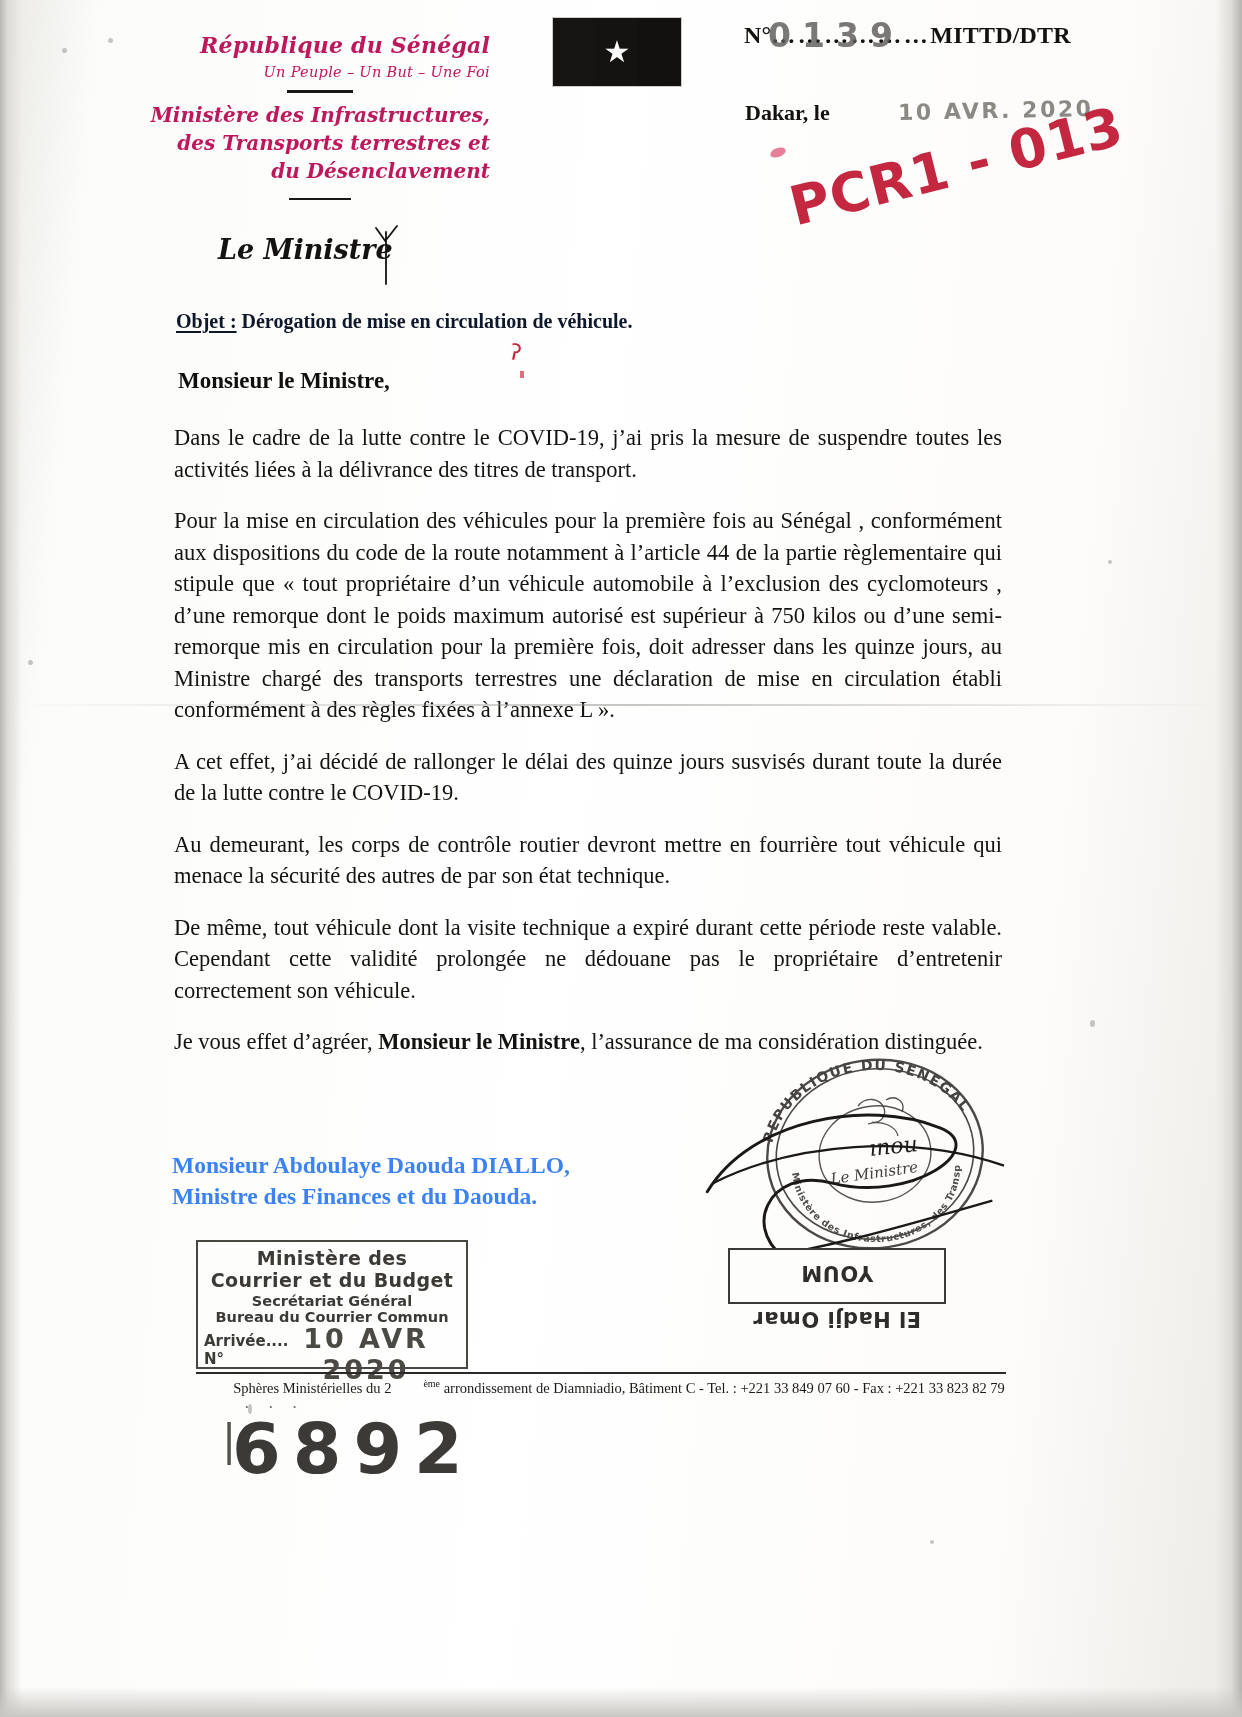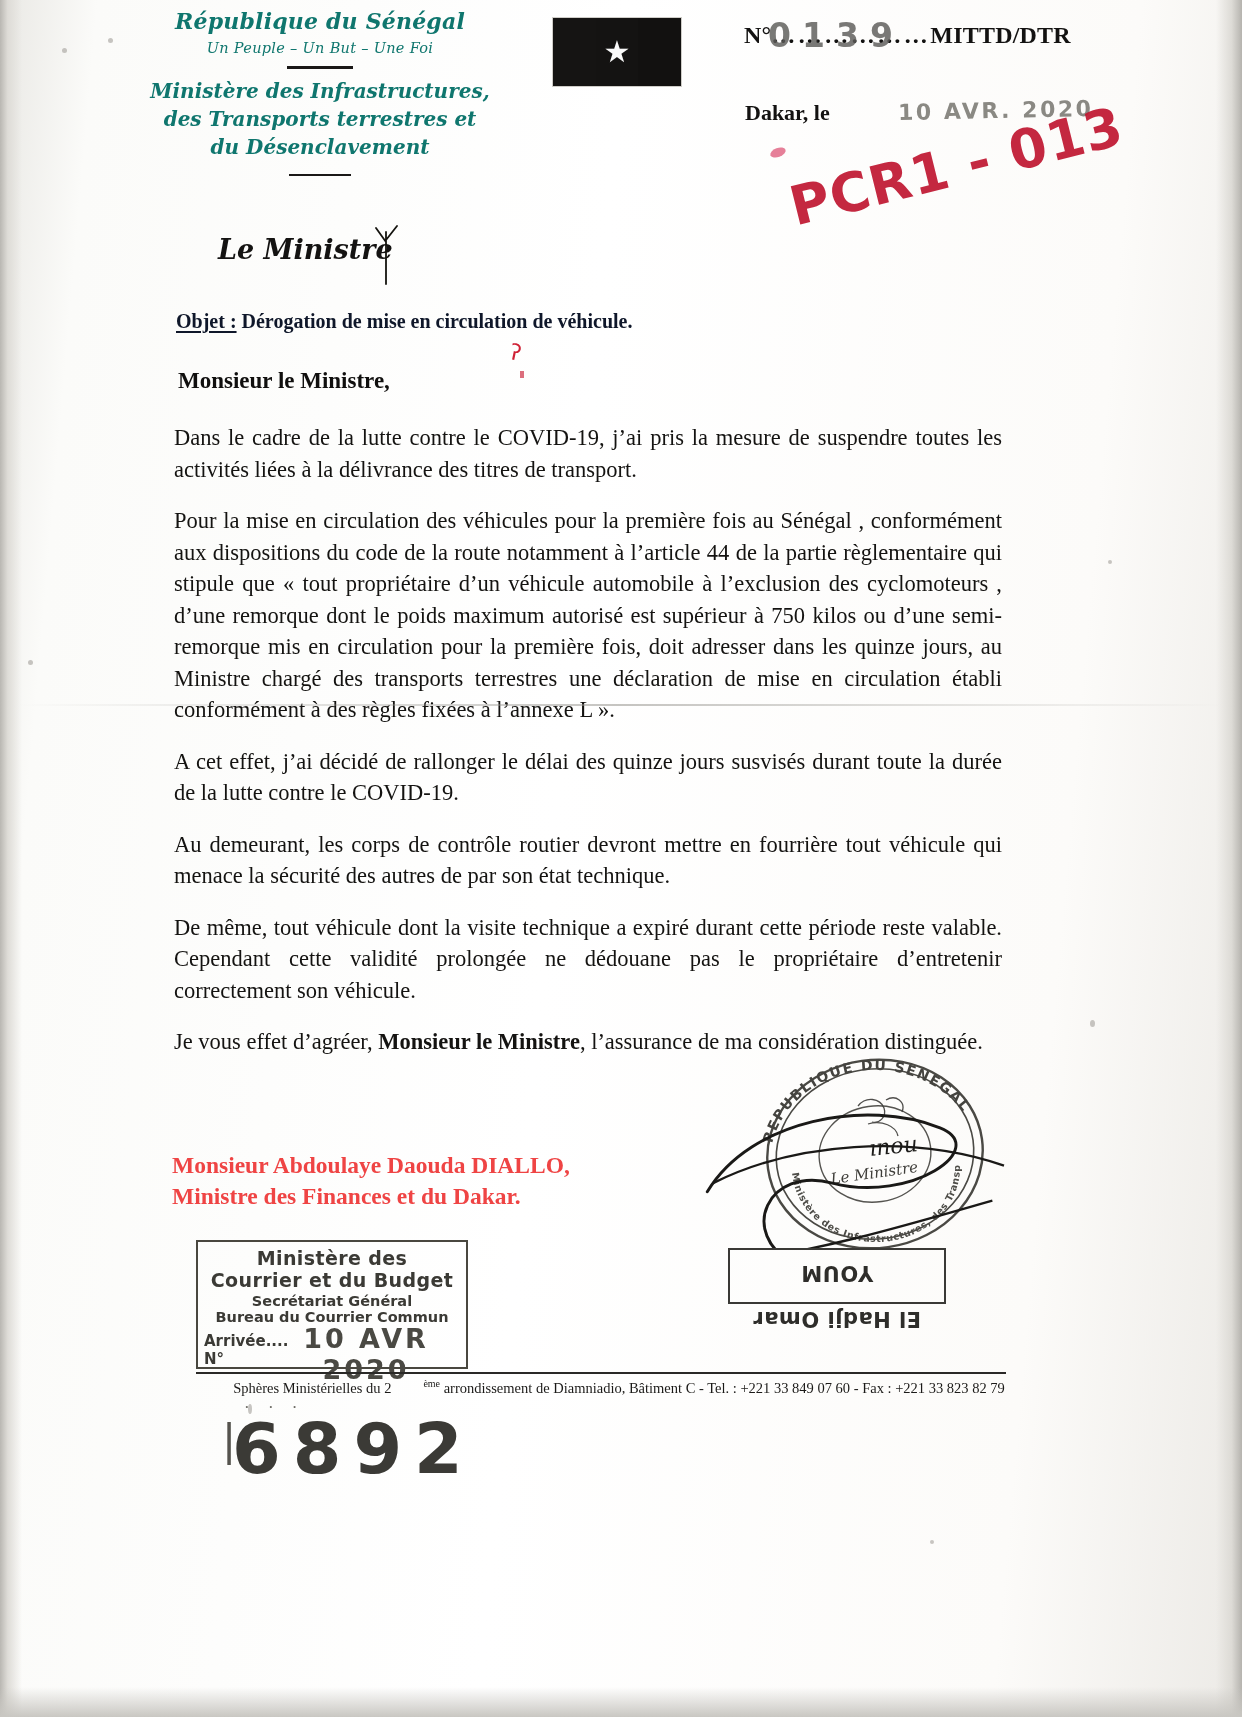--- a/index.html
+++ b/index.html
@@ -15,22 +15,22 @@
   .scan-edge-r{position:absolute;right:0;top:0;width:26px;height:100%;
     background:linear-gradient(270deg,#b5b3ae 0%,#dddbd6 40%,rgba(255,255,255,0) 100%);}
   .scan-edge-b{position:absolute;left:0;bottom:0;height:30px;width:100%;
     background:linear-gradient(0deg,#c9c7c2 0%,rgba(255,255,255,0) 100%);}
   .fold{position:absolute;left:18px;right:18px;height:2px;
     background:linear-gradient(90deg,rgba(160,158,152,0),rgba(150,148,142,.55),rgba(160,158,152,0));}
 
   .doc{position:absolute;inset:0;}
 
   
-  .hdr-left{position:absolute;left:150px;top:8px;width:340px;text-align:center;
-    font-family:"DejaVu Serif",serif;color:#0f766e;}
+  .hdr-left{position:absolute;left:150px;top:32px;width:340px;text-align:right;
+    font-family:"DejaVu Serif",serif;color:#be185d;}
   .rep{font-size:22px;font-style:italic;font-weight:700;letter-spacing:.2px;}
   .motto{font-size:14.5px;font-style:italic;margin-top:6px;letter-spacing:.3px;}
   .rule{width:66px;height:2.6px;background:#1a1817;margin:10px auto 8px;}
   .min1{font-size:20px;font-style:italic;font-weight:700;line-height:1.42;}
   .rule2{width:62px;height:2.6px;background:#1a1817;margin:12px auto 0;}
 
   .flag{position:absolute;left:553px;top:18px;width:128px;height:68px;display:flex;
     box-shadow:0 0 0 1px #cfcdc8;}
   .flag .band{flex:1;position:relative;}
   .flag .b1{background:#151413;}
@@ -67,21 +67,21 @@
     transform:rotate(12deg);font-family:"DejaVu Sans",sans-serif;}
   .redspeck{position:absolute;left:520px;top:371px;width:4px;height:7px;background:#d34a5c;opacity:.8;}
 
   .salut{position:absolute;left:178px;top:368px;font-size:23px;font-weight:700;color:#100f0e;}
 
   .body{position:absolute;left:174px;top:422px;width:828px;color:#141311;
     font-size:22.5px;line-height:31.5px;text-align:justify;}
   .body p{margin:0 0 20px 0;}
 
   .sign{position:absolute;left:172px;top:1150px;font-size:23.5px;font-weight:700;
-    line-height:31px;color:#ef4444;}
+    line-height:31px;color:#3b82f6;}
 
   
   .round-stamp{position:absolute;left:740px;top:1050px;width:270px;height:200px;}
   .rs-svg{position:absolute;inset:0;}
   .rs-text{position:absolute;left:0;top:0;width:100%;height:100%;}
   .rs-sig{position:absolute;left:818px;top:1120px;width:230px;height:110px;}
 
   
   .name-stamp{position:absolute;left:728px;top:1248px;width:214px;height:52px;
     border:2.5px solid #3a3936;}
@@ -167,21 +167,21 @@
       <p>Dans le cadre de la lutte contre le COVID-19, j’ai pris la mesure de suspendre toutes les activités liées à la délivrance des titres de transport.</p>
       <p>Pour la mise en circulation des véhicules pour la première fois au Sénégal , conformément aux dispositions du code de la route notamment à l’article 44 de la partie règlementaire qui stipule que « tout propriétaire d’un véhicule automobile à l’exclusion des cyclomoteurs , d’une remorque dont le poids maximum autorisé est supérieur à 750 kilos ou d’une semi-remorque mis en circulation pour la première fois, doit adresser dans les quinze jours, au Ministre chargé des transports terrestres une déclaration de mise en circulation établi conformément à des règles fixées à l’annexe L ».</p>
       <p>A cet effet, j’ai décidé de rallonger le délai des quinze jours susvisés durant toute la durée de la lutte contre le COVID-19.</p>
       <p>Au demeurant, les corps de contrôle routier devront mettre en fourrière tout véhicule qui menace la sécurité des autres de par son état technique.</p>
       <p>De même, tout véhicule dont la visite technique a expiré durant cette période reste valable. Cependant cette validité prolongée ne dédouane pas le propriétaire d’entretenir correctement son véhicule.</p>
       <p><span>Je vous effet d’agréer, </span><b>Monsieur le Ministre</b><span>, l’assurance de ma considération distinguée.</span></p>
     </div>
 
     <div class="sign">
       <div>Monsieur Abdoulaye Daouda DIALLO,</div>
-      <div>Ministre des Finances et du Dakar.</div>
+      <div>Ministre des Finances et du Daouda.</div>
     </div>
 
     <div class="round-stamp">
       <svg class="rs-svg" viewBox="0 0 270 200">
         <defs>
           <path id="arcOuter" d="M 30 112 A 105 92 0 0 1 240 112"></path>
           <path id="arcInner" d="M 52 118 A 84 74 0 0 0 220 118"></path>
         </defs>
         <ellipse cx="135" cy="104" rx="108" ry="94" fill="none" stroke="#4a4944" stroke-width="2.4" transform="rotate(-8 135 104)"></ellipse>
         <ellipse cx="135" cy="104" rx="99" ry="85" fill="none" stroke="#4a4944" stroke-width="1.6" transform="rotate(-8 135 104)"></ellipse>

